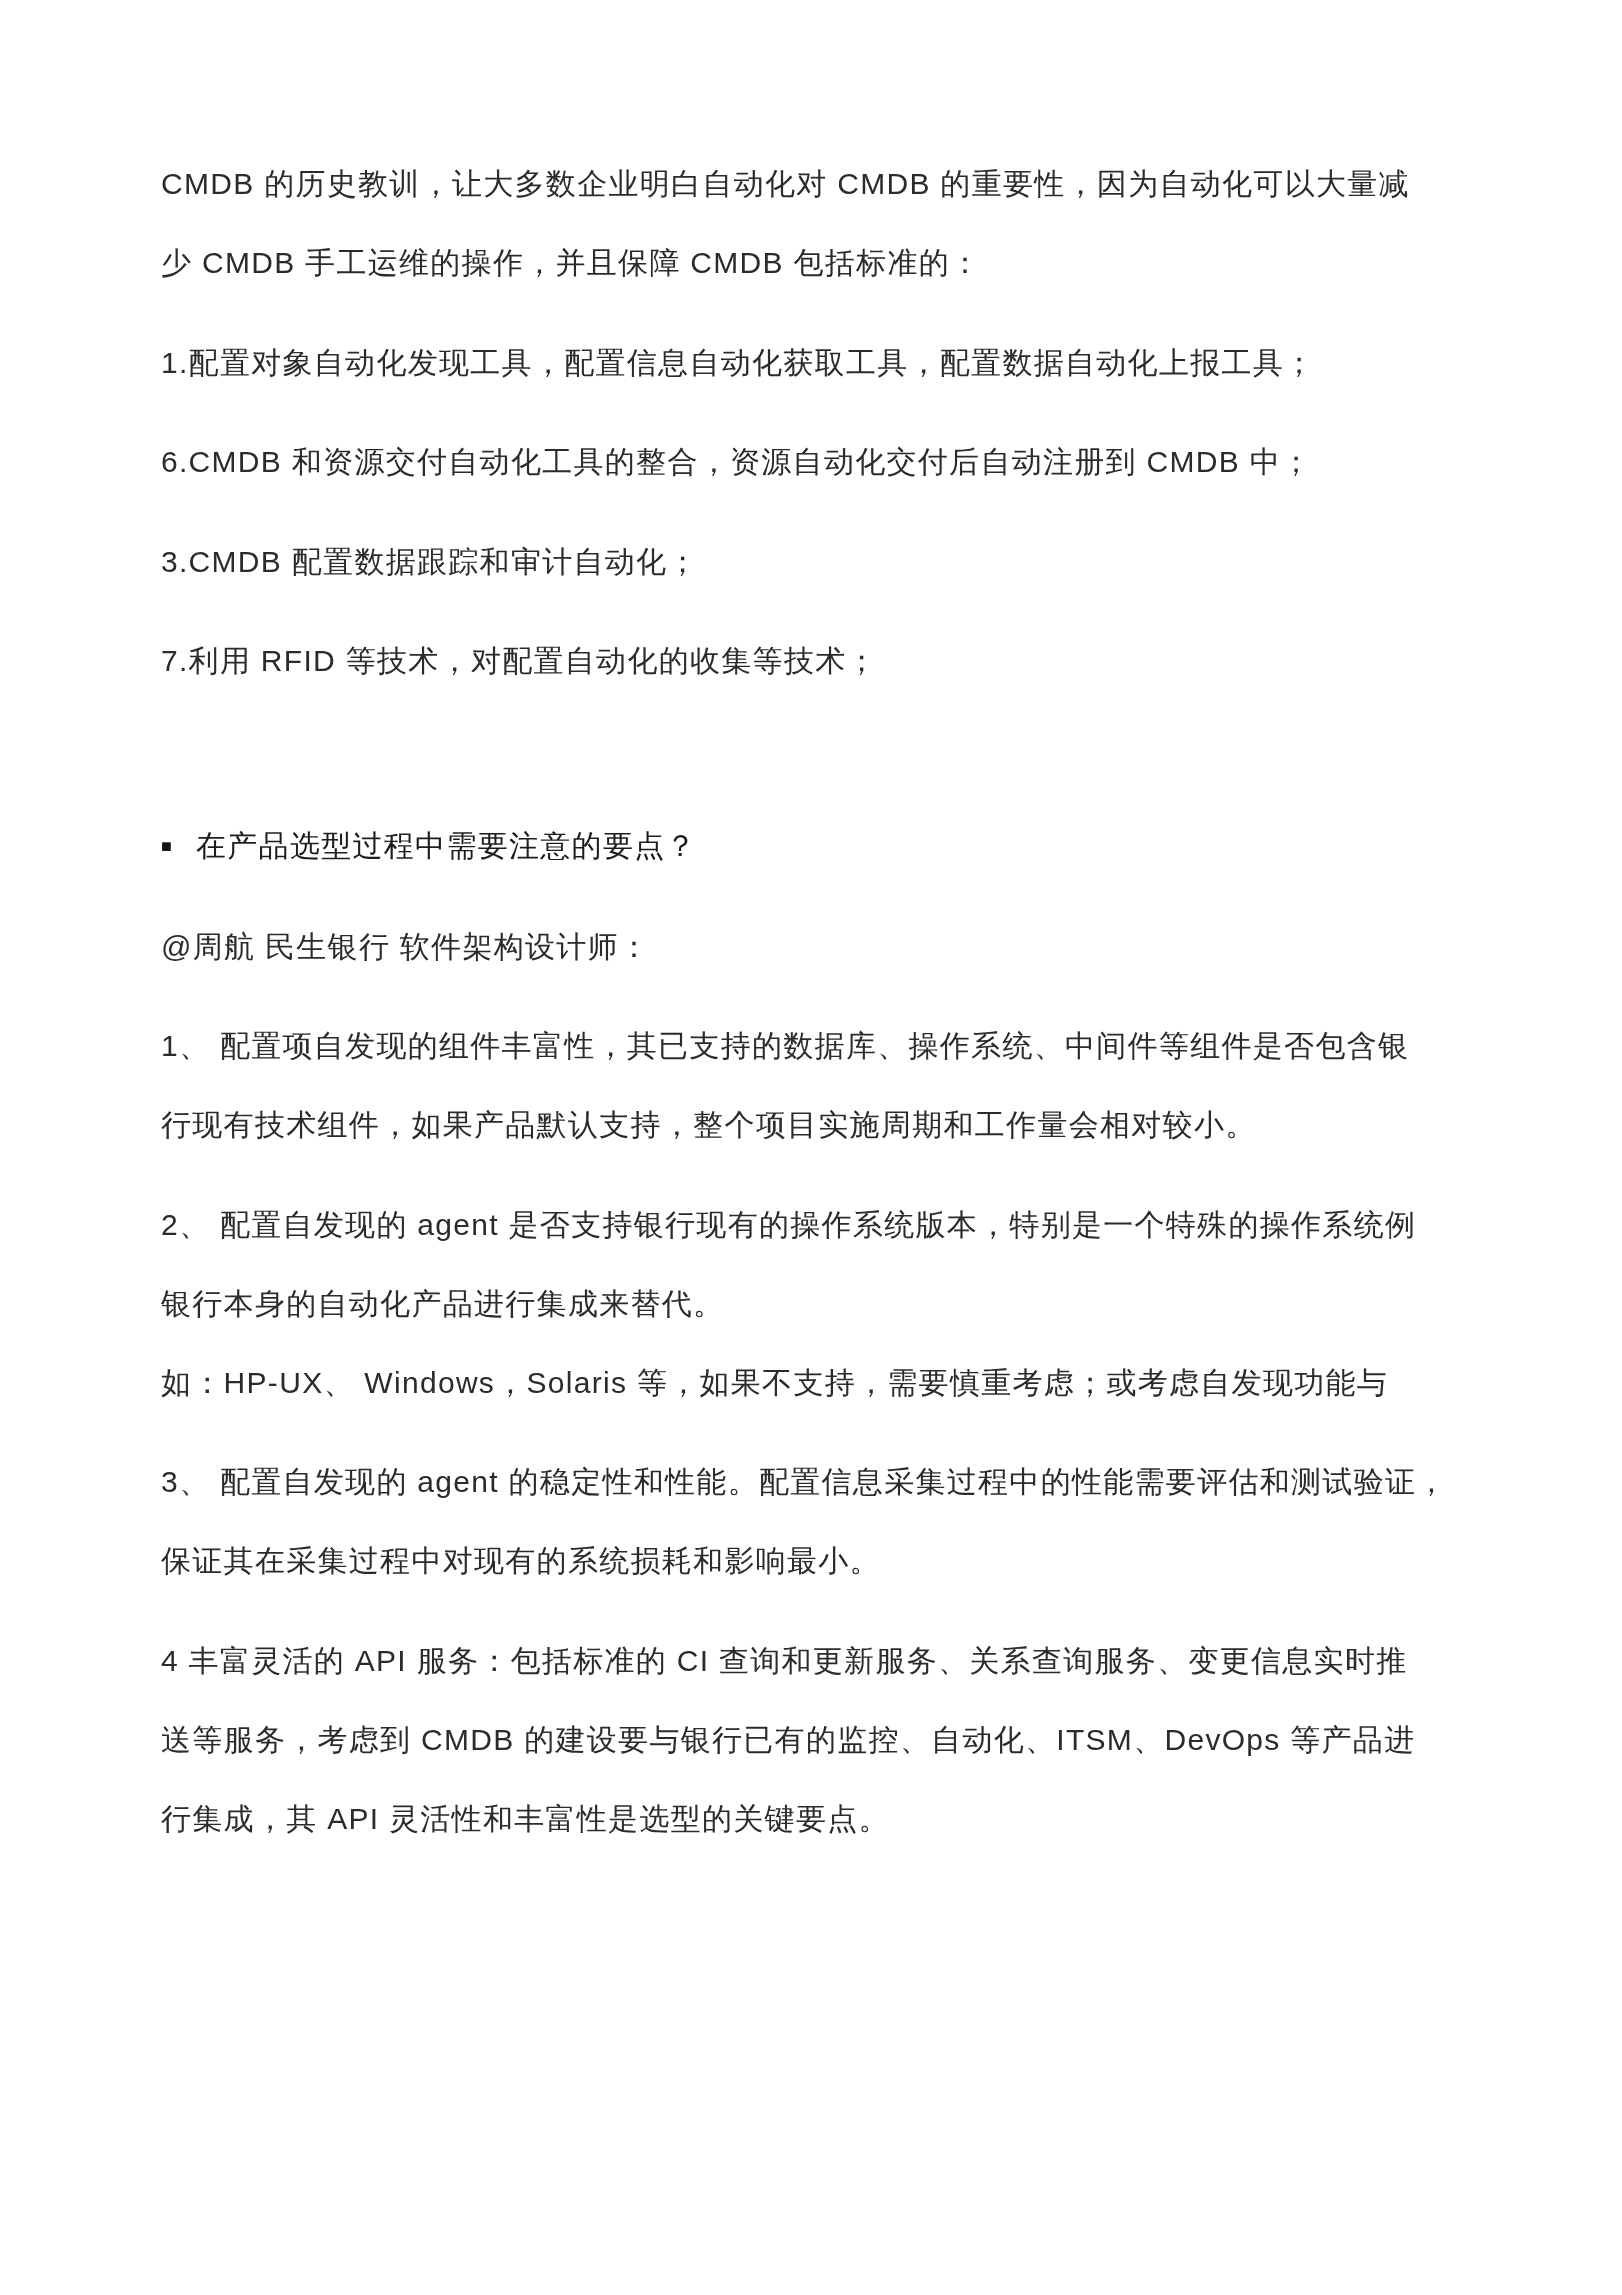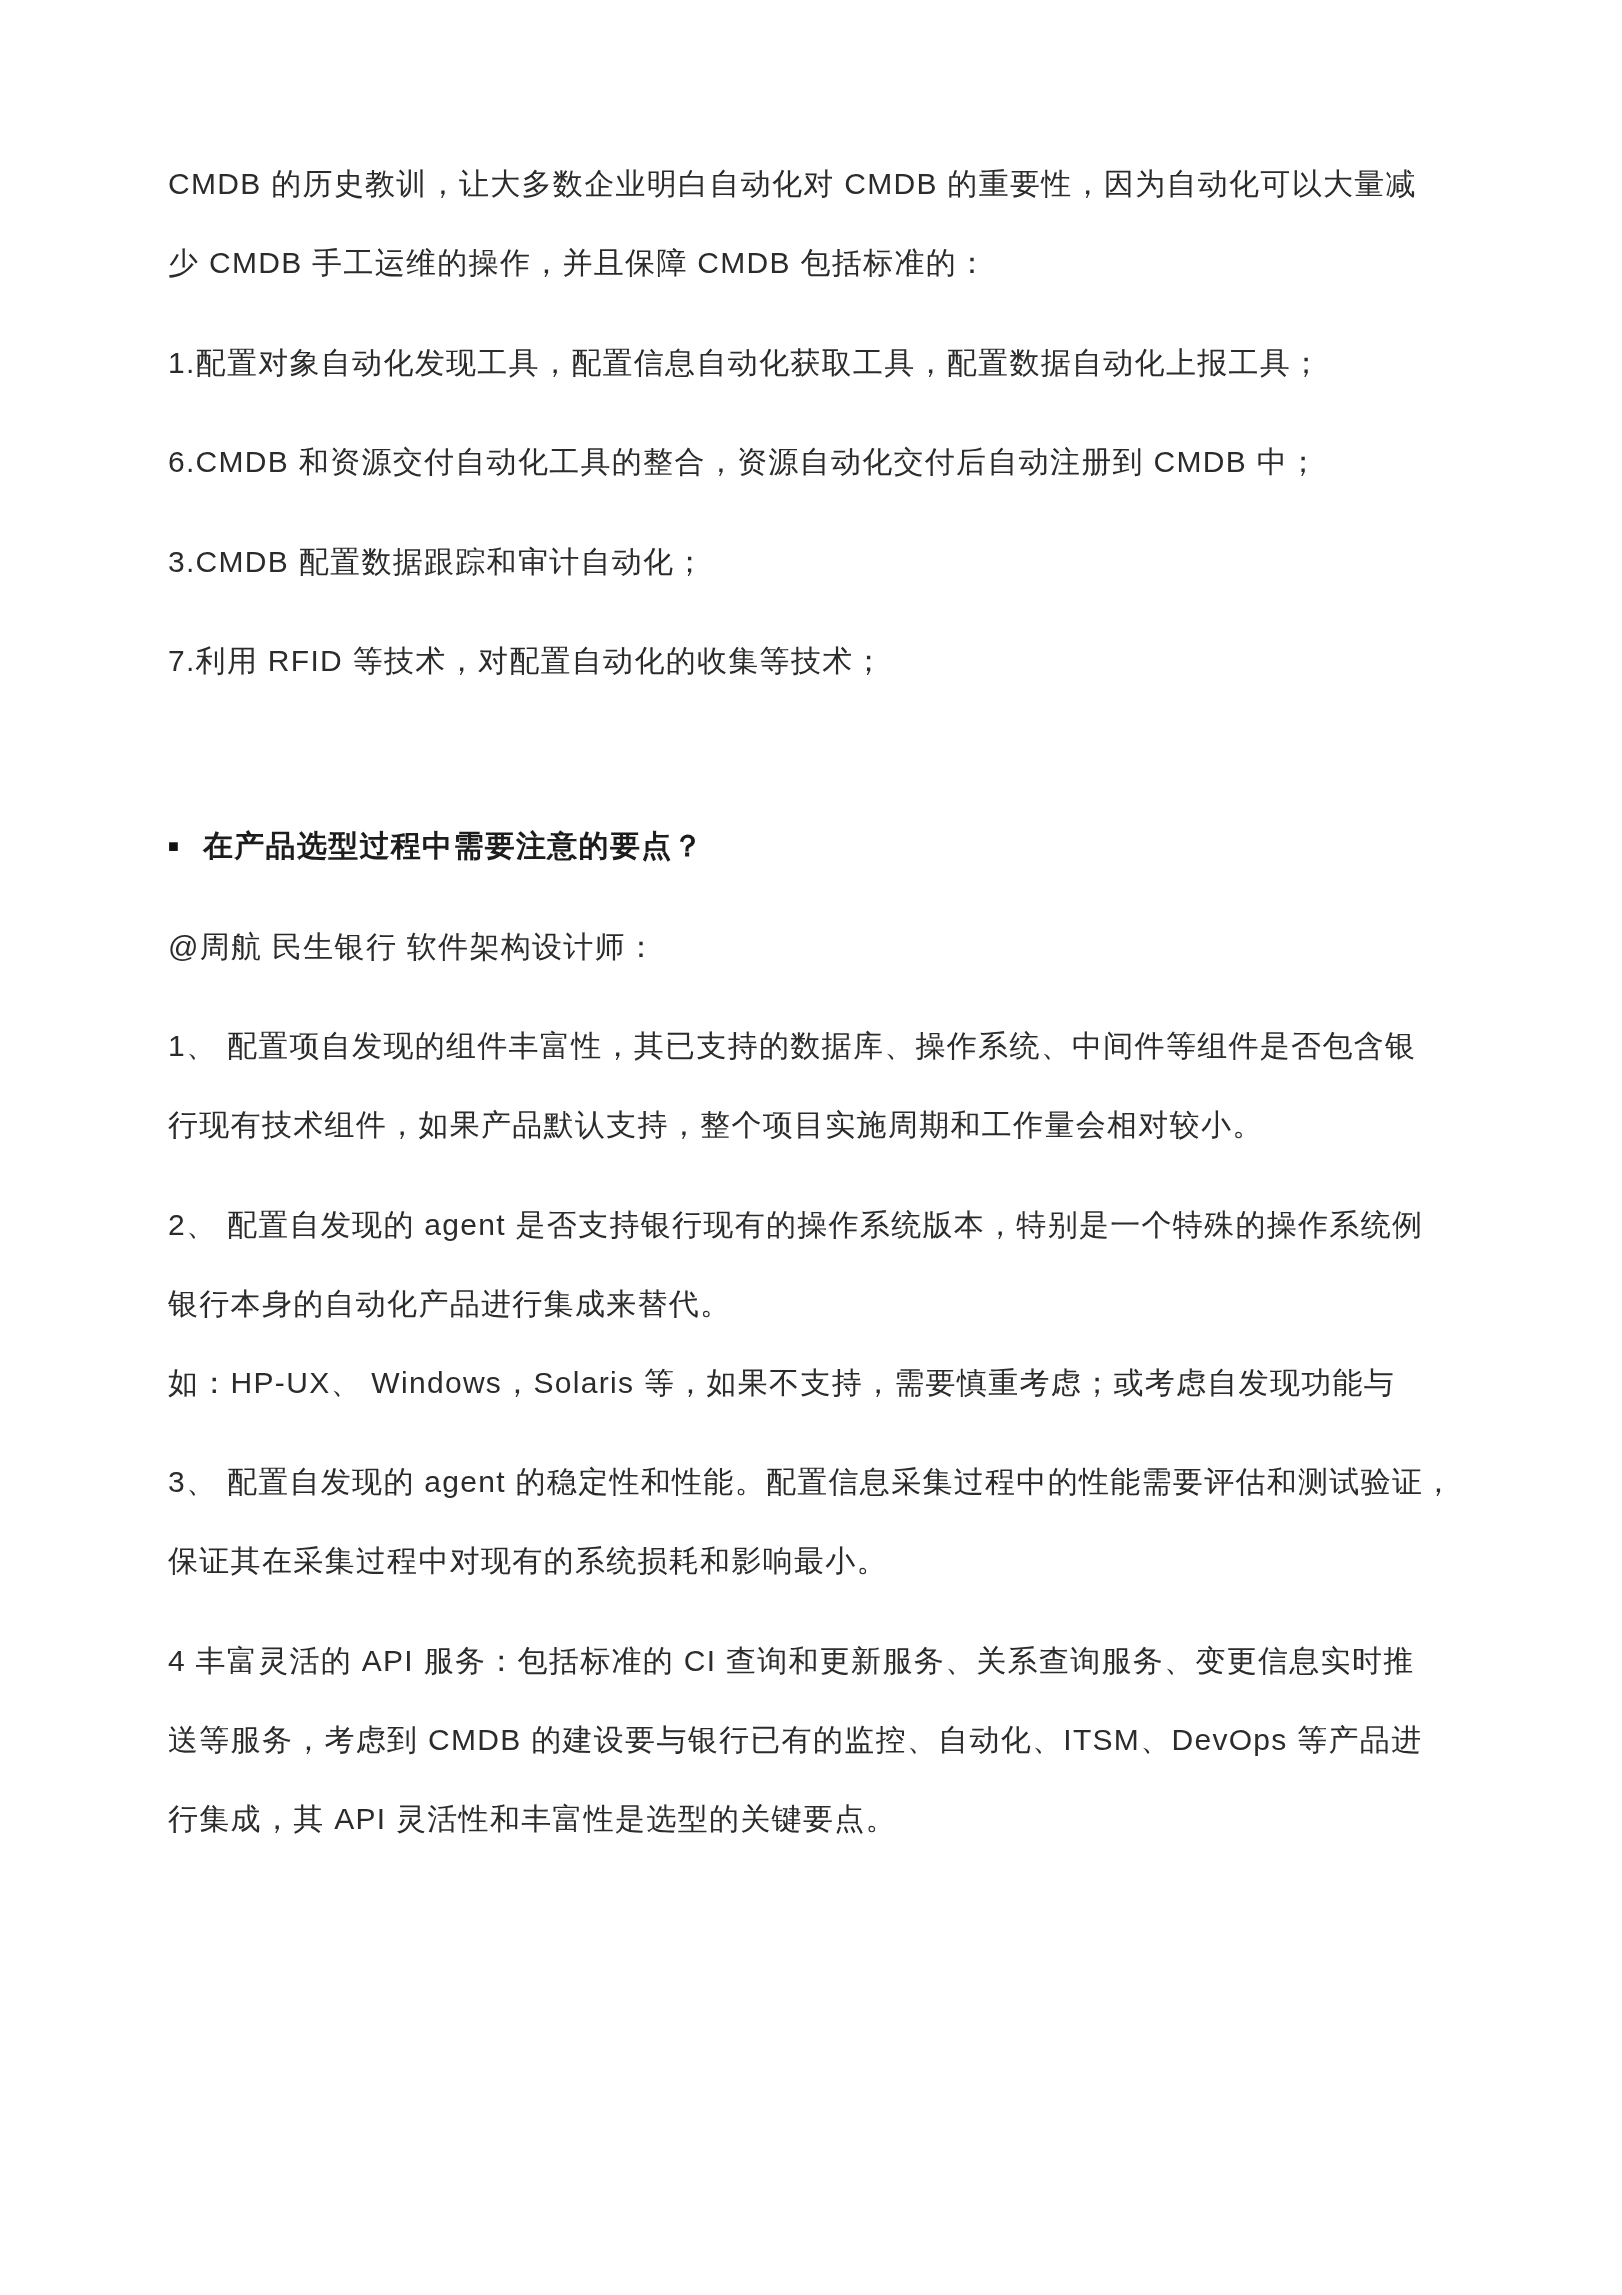--- a/index.html
+++ b/index.html
@@ -10,37 +10,37 @@
   .page {
     position: relative;
     width: 1622px;
     height: 2295px;
     background: #ffffff;
     overflow: hidden;
     font-family: "Liberation Sans", "DejaVu Sans", sans-serif;
   }
   .doc-body {
     position: absolute;
-    left: 168px;
+    left: 161px;
     top: 144px;
     width: 1323px;
   }
   .line {
     margin: 0;
     font-size: 30px;
     line-height: 79px;
     letter-spacing: 1.3px;
     color: #2b2b2b;
     white-space: nowrap;
     font-weight: 400;
   }
   .para { margin-top: 20.5px; }
   .heading {
     margin-top: 106px;
-    font-weight: 700;
+    font-weight: 400;
     color: #1c1c1c;
   }
   .heading .bullet {
     display: inline-block;
     font-size: 18px;
     vertical-align: 4px;
     margin-right: 13.2px;
     color: #111111;
   }
 </style>

